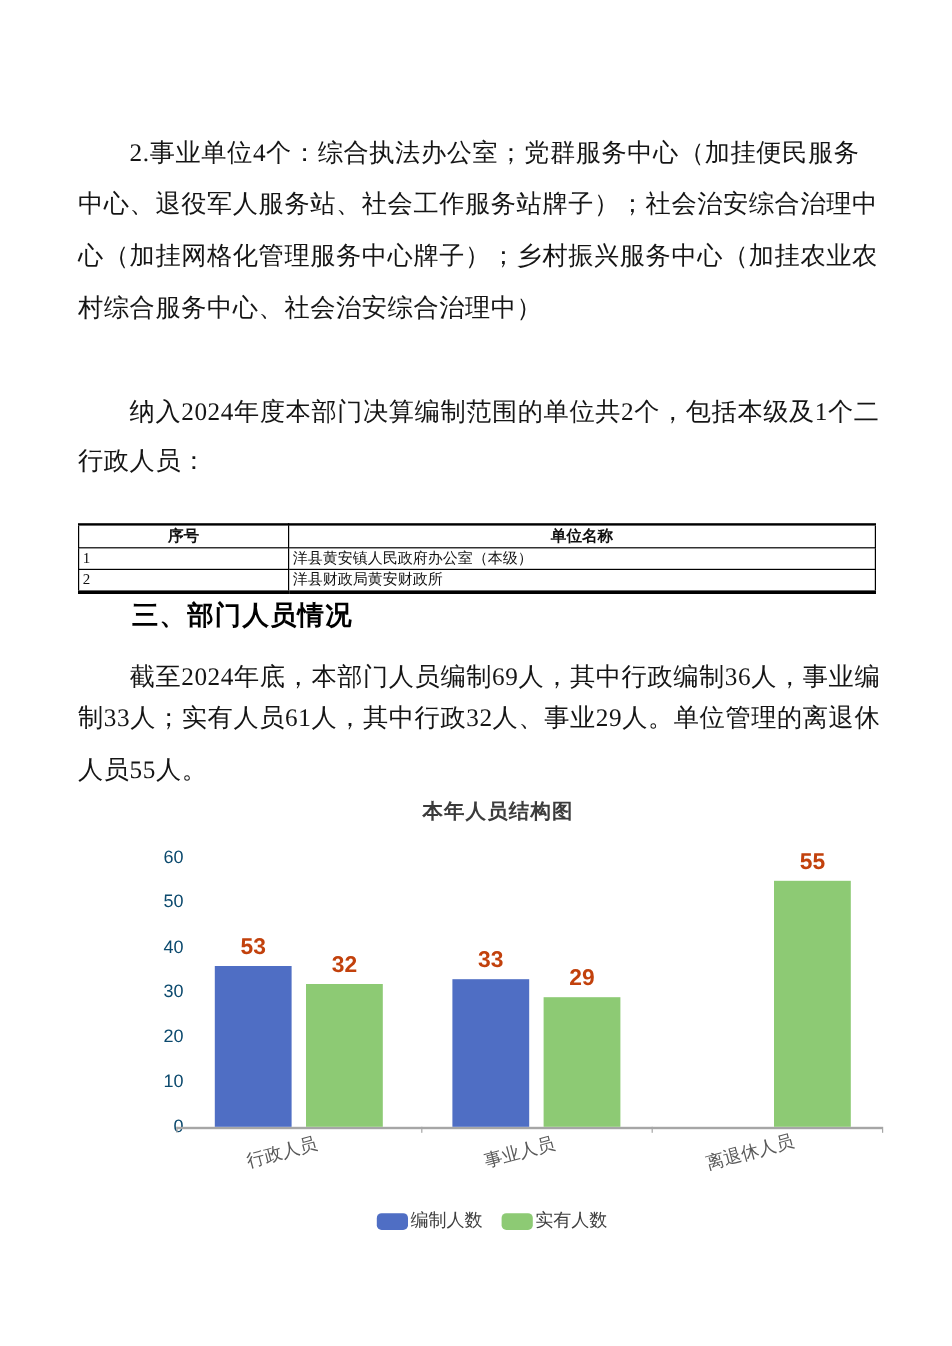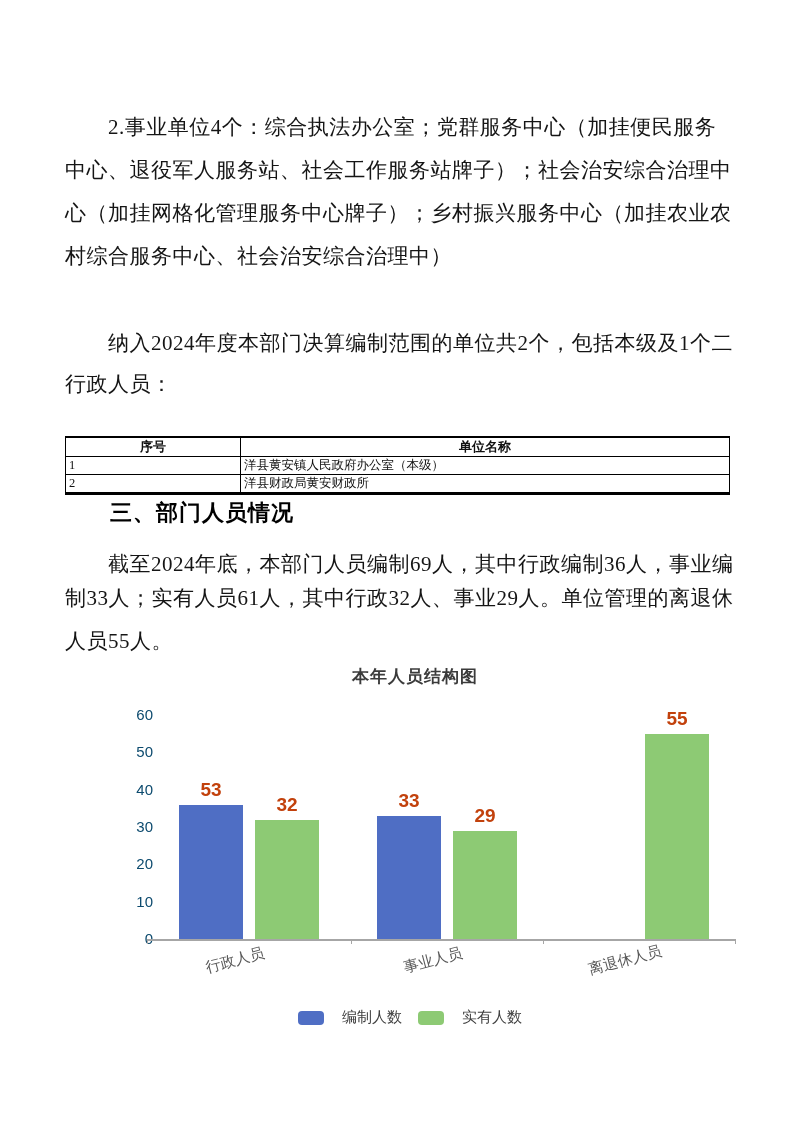--- a/index.html
+++ b/index.html
@@ -113,21 +113,21 @@
     position:absolute;
     left:0; top:348px; width:580px;
     display:flex;
     justify-content:center;
     align-items:center;
     gap:16px;
   }
   .legend-item{
     display:flex;
     align-items:center;
-    gap:18px;
+    gap:2px;
   }
   .legend-swatch{
     width:26px;height:14px;
     border-radius:4px;
     display:inline-block;
   }
   .legend-label{
     font-size:15px;
     color:#404040;
   }

